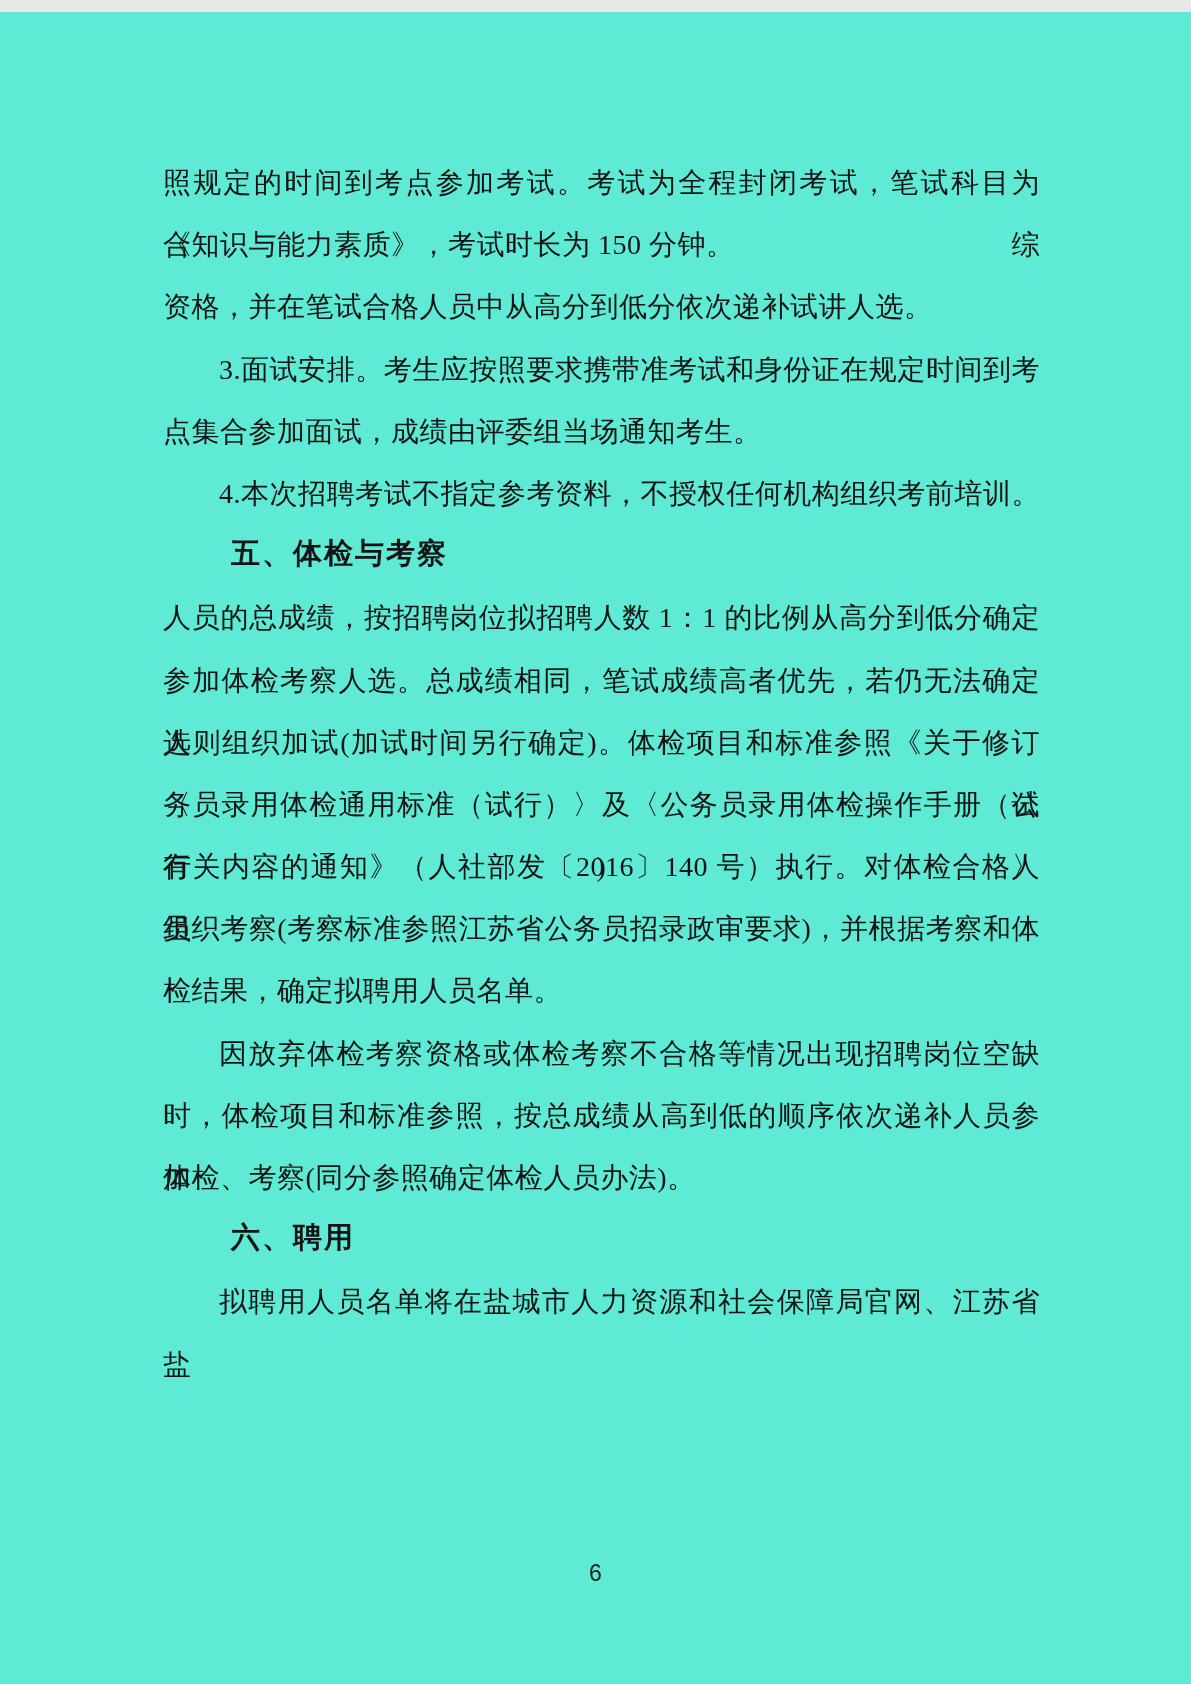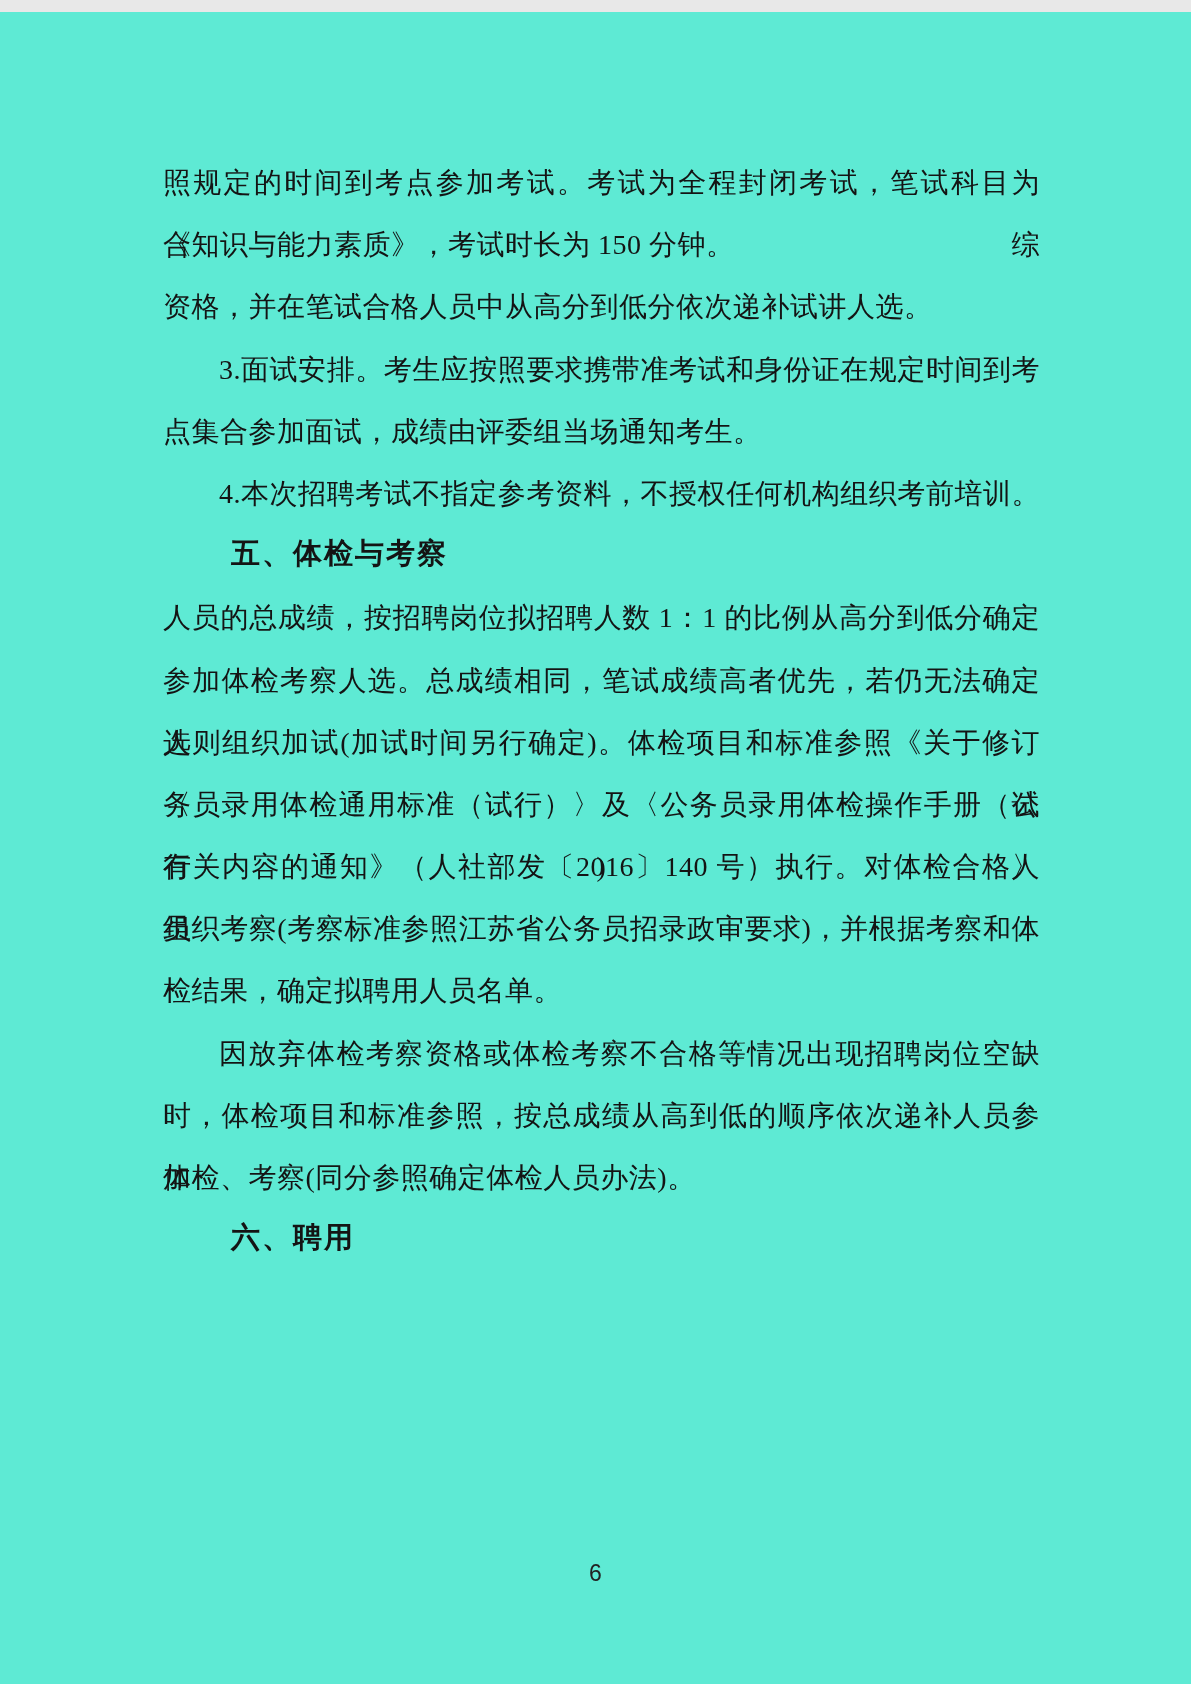--- a/index.html
+++ b/index.html
@@ -67,15 +67,16 @@
       <div class="line fill">参加体检考察人选。总成绩相同，笔试成绩高者优先，若仍无法确定人</div>
       <div class="line fill">选则组织加试(加试时间另行确定)。体检项目和标准参照《关于修订〈公</div>
       <div class="line fill">务员录用体检通用标准（试行）〉及〈公务员录用体检操作手册（试行)〉</div>
       <div class="line fill">有关内容的通知》（人社部发〔2016〕140 号）执行。对体检合格人员</div>
       <div class="line fill">组织考察(考察标准参照江苏省公务员招录政审要求)，并根据考察和体</div>
       <div class="line">检结果，确定拟聘用人员名单。</div>
       <div class="line indent fill">因放弃体检考察资格或体检考察不合格等情况出现招聘岗位空缺</div>
       <div class="line fill">时，体检项目和标准参照，按总成绩从高到低的顺序依次递补人员参加</div>
       <div class="line">体检、考察(同分参照确定体检人员办法)。</div>
       <div class="line heading">六、聘用</div>
+      <div class="line indent fill">拟聘用人员名单将在盐城市人力资源和社会保障局官网、江苏省盐</div>
     </div>
   <div class="page-number">6</div>
 </div>
 
 </body></html>

